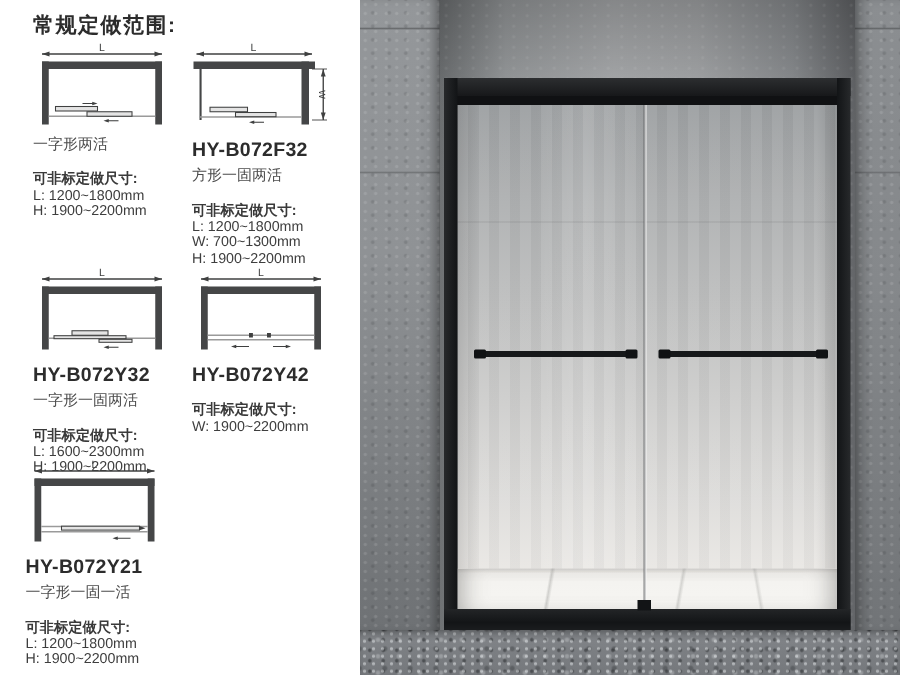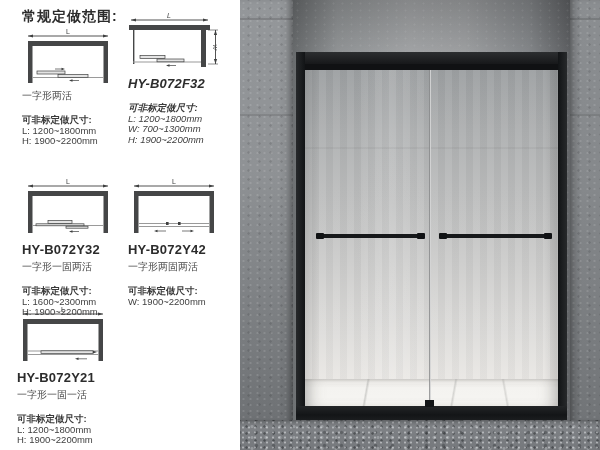--- a/index.html
+++ b/index.html
@@ -12,21 +12,21 @@
   }
   *{box-sizing:border-box;}
   body{margin:0;font-family:"Liberation Sans","DejaVu Sans",sans-serif;background:#fff;}
   .stage{position:relative;width:600px;height:450px;background:var(--panel-bg);overflow:hidden;}
 
   
   .left-panel{position:absolute;left:0;top:0;width:240px;height:332px;background:var(--panel-bg);}
   .title{position:absolute;left:22px;top:8px;font-size:14px;font-weight:bold;color:var(--text-dark);letter-spacing:1px;margin:0;}
   .card{position:absolute;width:108px;}
   .card.c0{left:22px;top:28px;}
-  .card.c1{left:128px;top:12px;font-style:italic;}
+  .card.c1{left:128px;top:28px;}
   .card.c2{left:22px;top:178px;}
   .card.c3{left:128px;top:178px;}
   .card.c4{left:17px;top:306px;}
   .diag{display:block;}
   .model{font-size:13px;font-weight:bold;color:var(--text-dark);letter-spacing:.2px;margin-top:6px;white-space:nowrap;}
   .subtitle{font-size:10px;color:#4b4b4b;margin-top:3px;white-space:nowrap;}
   .spec{margin-top:12px;font-size:9.5px;color:#3e3e3e;line-height:10.5px;white-space:nowrap;}
   .spec-title{font-weight:bold;color:#3a3a3a;}
 
   
@@ -153,20 +153,21 @@
         <line x1="40" y1="53.5" x2="48" y2="53.5" stroke="#3f4040" stroke-width="0.7"></line>
         <polygon points="38,53.5 41.5,52.3 41.5,54.7" fill="#3f4040"></polygon>
         <line x1="80" y1="18" x2="90" y2="18" stroke="#3f4040" stroke-width="0.6"></line>
         <line x1="80" y1="52" x2="90" y2="52" stroke="#3f4040" stroke-width="0.6"></line>
         <line x1="87.5" y1="18" x2="87.5" y2="52" stroke="#3f4040" stroke-width="0.9"></line>
         <polygon points="87.5,18 85.9,23 89.1,23" fill="#3f4040"></polygon>
         <polygon points="87.5,52 85.9,47 89.1,47" fill="#3f4040"></polygon>
         <text x="84.5" y="35" font-size="6" fill="#3f4040" text-anchor="middle" transform="rotate(90 84.5 35)">W</text>
       </svg>
       <div class="model">HY-B072F32</div>
+      <div class="subtitle">方形一固两活</div>
       <div class="spec">
         <div class="spec-title">可非标定做尺寸:</div>
         <div class="spec-line">L: 1200~1800mm</div>
         <div class="spec-line">W: 700~1300mm</div>
         <div class="spec-line">H: 1900~2200mm</div>
       </div>
     </div>
 
     <div class="card c2">
       <svg class="diag" width="92" height="58" viewBox="0 0 92 58">
@@ -205,21 +206,20 @@
         <rect x="10.5" y="45" width="71" height="1" fill="#9a9a9a"></rect>
         <rect x="10.5" y="48" width="71" height="1" fill="#9a9a9a"></rect>
         <rect x="38" y="44" width="2.6" height="3" fill="#3f4040"></rect>
         <rect x="50" y="44" width="2.6" height="3" fill="#3f4040"></rect>
         <line x1="28" y1="53" x2="38" y2="53" stroke="#3f4040" stroke-width="0.7"></line>
         <polygon points="26,53 29.5,51.8 29.5,54.2" fill="#3f4040"></polygon>
         <line x1="54" y1="53" x2="64" y2="53" stroke="#3f4040" stroke-width="0.7"></line>
         <polygon points="66,53 62.5,51.8 62.5,54.2" fill="#3f4040"></polygon>
       </svg>
       <div class="model">HY-B072Y42</div>
-      <div class="subtitle">一字形两固两活</div>
       <div class="spec">
         <div class="spec-title">可非标定做尺寸:</div>
         <div class="spec-line">W: 1900~2200mm</div>
       </div>
     </div>
 
     <div class="card c4">
       <svg class="diag" width="92" height="58" viewBox="0 0 92 58">
         <line x1="6" y1="8" x2="86" y2="8" stroke="#3f4040" stroke-width="0.9"></line>
         <polygon points="6,8 11,6.4 11,9.6" fill="#3f4040"></polygon>

